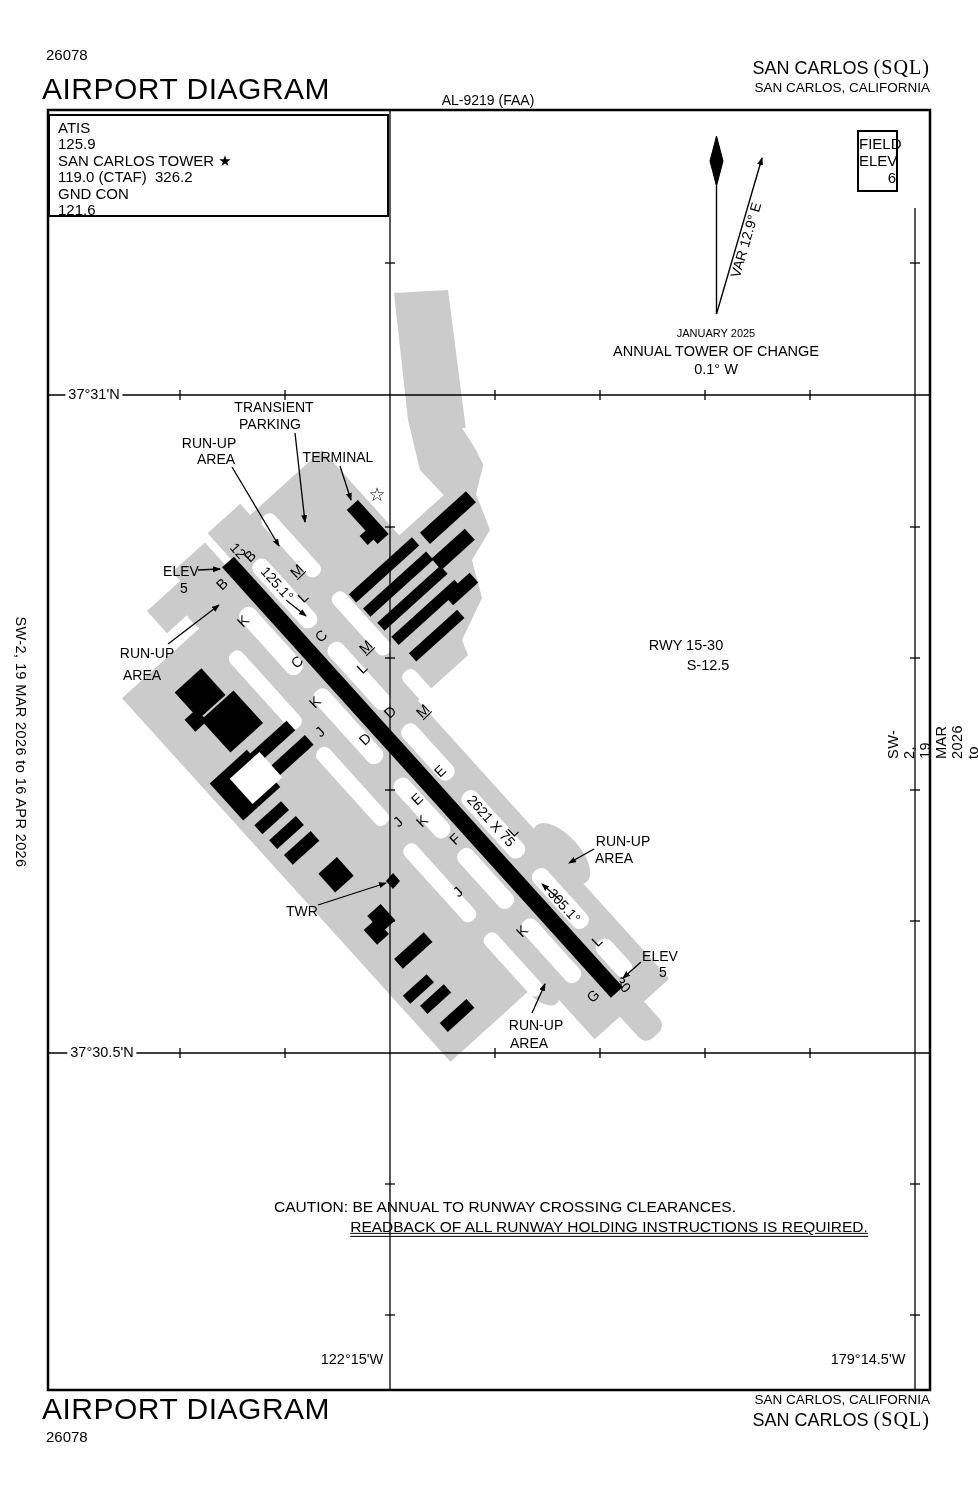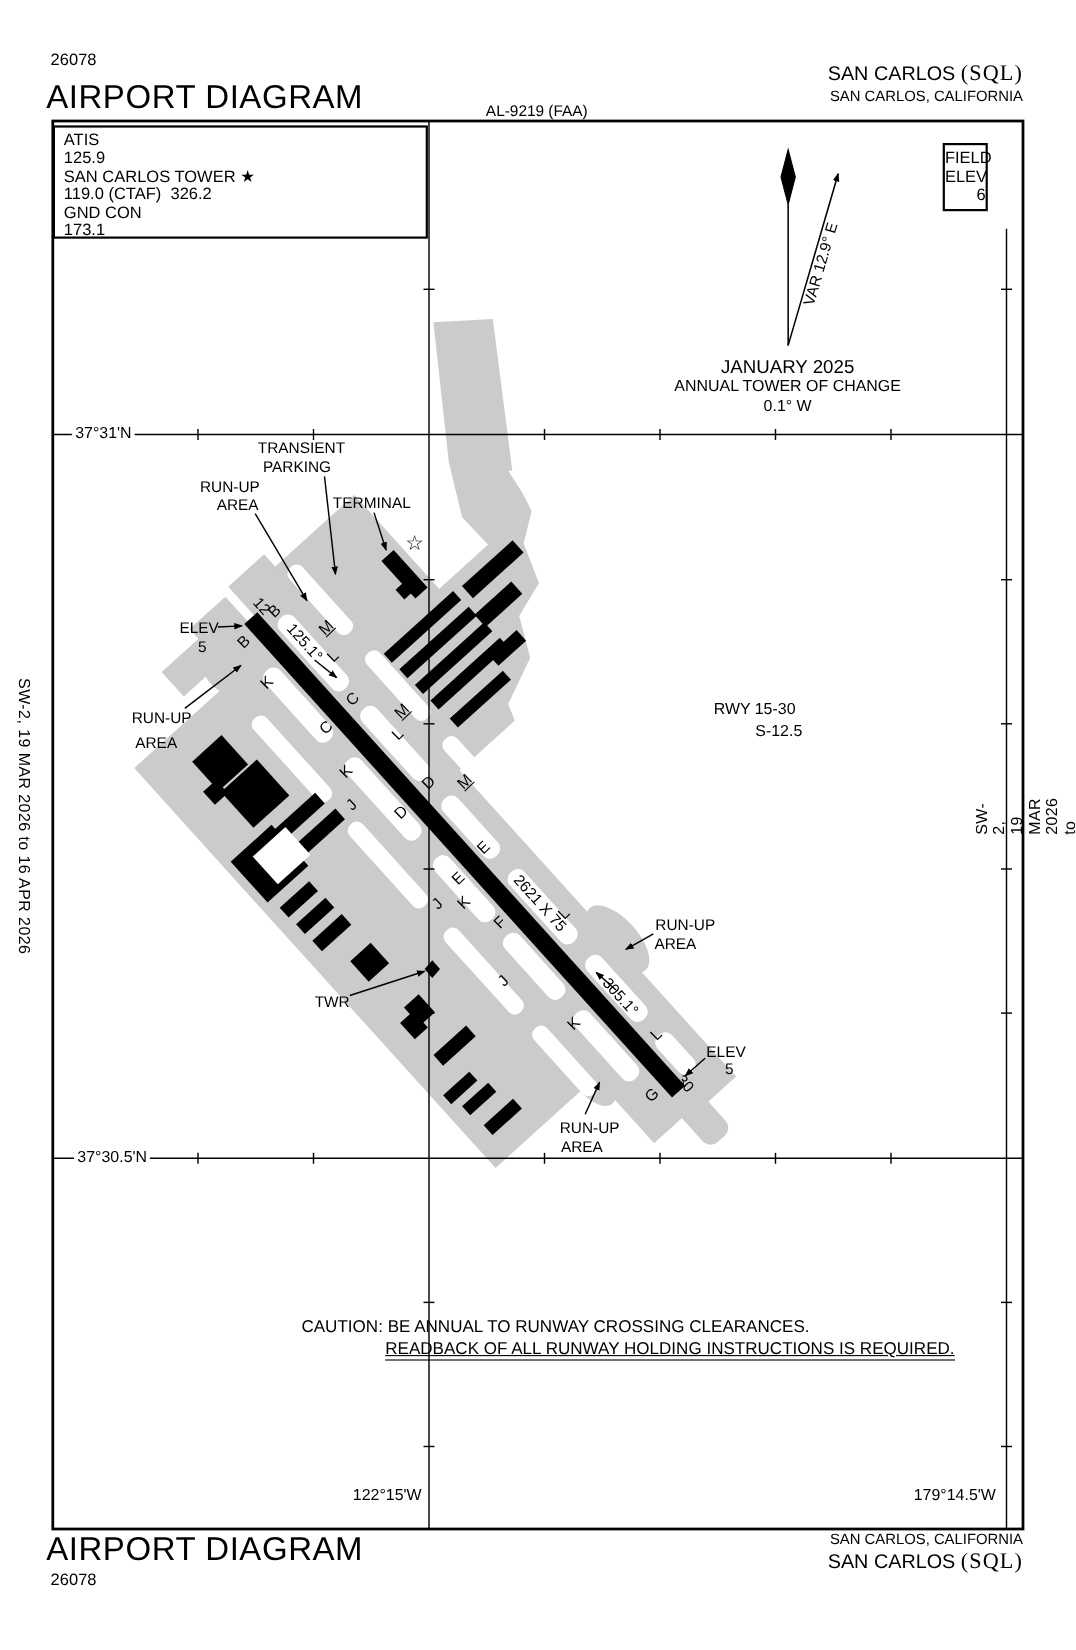--- a/index.html
+++ b/index.html
@@ -177,21 +177,21 @@
   <div class="abs" id="al-number">AL-9219 (FAA)</div>
   <div class="abs" id="apt-name"><span>SAN CARLOS&nbsp;</span><span class="icao">(SQL)</span></div>
   <div class="abs" id="apt-city">SAN CARLOS, CALIFORNIA</div>
 
   <div class="abs" id="comms-box">
     <div>ATIS</div>
     <div>125.9</div>
     <div><span>SAN CARLOS TOWER</span> <span>★</span></div>
     <div>119.0 (CTAF)&nbsp; 326.2</div>
     <div>GND CON</div>
-    <div>173.1</div>
+    <div>121.6</div>
   </div>
 
   <div class="abs" id="field-elev-box">
     <div>FIELD</div>
     <div>ELEV</div>
     <div>6</div>
   </div>
 
   <div class="abs edge-note" id="edge-note-left">SW-2,  19 MAR 2026  to  16 APR 2026</div>
   <div class="abs edge-note" id="edge-note-right">SW-2,  19 MAR 2026  to  16 APR 2026</div>
@@ -220,21 +220,21 @@
       <div class="dt" style="left: 529px; top: 1043px; font-size: 14px; transform: translate(-50%, -50%) rotate(0deg);">AREA</div>
       <div class="dt" style="left: 686px; top: 646px; font-size: 14.5px; transform: translate(-50%, -50%) rotate(0deg);">RWY 15-30</div>
       <div class="dt" style="left: 708px; top: 666px; font-size: 14.5px; transform: translate(-50%, -50%) rotate(0deg);">S-12.5</div>
       <div class="dt" style="left: 238px; top: 551px; font-size: 14px; transform: translate(-50%, -50%) rotate(48deg);">12</div>
       <div class="dt" style="left: 623px; top: 985px; font-size: 14px; transform: translate(-50%, -50%) rotate(48deg);">30</div>
       <div class="dt" style="left: 277px; top: 584px; font-size: 14px; transform: translate(-50%, -50%) rotate(48deg);">125.1°</div>
       <div class="dt" style="left: 564px; top: 906px; font-size: 14px; transform: translate(-50%, -50%) rotate(48deg);">305.1°</div>
       <div class="dt" style="left: 491px; top: 821px; font-size: 14px; transform: translate(-50%, -50%) rotate(48deg);">2621 X 75</div>
       <div class="dt" style="left: 377px; top: 495px; font-size: 19px; transform: translate(-50%, -50%) rotate(0deg);">☆</div>
       <div class="dt" style="left: 746px; top: 240px; font-size: 14px; transform: translate(-50%, -50%) rotate(-73.5deg);">VAR 12.9° E</div>
-      <div class="dt" style="left: 716px; top: 334px; font-size: 17px; transform: translate(-50%, -50%) rotate(0deg);">JANUARY 2025</div>
+      <div class="dt" style="left: 716px; top: 334px; font-size: 11px; transform: translate(-50%, -50%) rotate(0deg);">JANUARY 2025</div>
       <div class="dt" style="left: 716px; top: 352px; font-size: 14.5px; transform: translate(-50%, -50%) rotate(0deg);">ANNUAL TOWER OF CHANGE</div>
       <div class="dt" style="left: 716px; top: 370px; font-size: 14.5px; transform: translate(-50%, -50%) rotate(0deg);">0.1° W</div>
       <div class="dt bg" style="left: 94px; top: 395px; font-size: 14.5px; transform: translate(-50%, -50%) rotate(0deg);">37°31'N</div>
       <div class="dt bg" style="left: 102px; top: 1053px; font-size: 14.5px; transform: translate(-50%, -50%) rotate(0deg);">37°30.5'N</div>
       <div class="dt" style="left: 352px; top: 1360px; font-size: 14.5px; transform: translate(-50%, -50%) rotate(0deg);">122°15'W</div>
       <div class="dt" style="left: 868px; top: 1360px; font-size: 14.5px; transform: translate(-50%, -50%) rotate(0deg);">179°14.5'W</div>
       <div class="dt" style="left: 505px; top: 1207px; font-size: 15.5px; transform: translate(-50%, -50%) rotate(0deg);">CAUTION: BE ANNUAL TO RUNWAY CROSSING CLEARANCES.</div>
       <div class="dt u cl2" style="left: 609px; top: 1228px; font-size: 15.5px; transform: translate(-50%, -50%) rotate(0deg); text-decoration: underline;">READBACK OF ALL RUNWAY HOLDING INSTRUCTIONS IS REQUIRED.</div>
       <div class="twy" style="left: 250px; top: 556px; transform: translate(-50%, -50%) rotate(-44deg);">B</div>
       <div class="twy" style="left: 222px; top: 584px; transform: translate(-50%, -50%) rotate(-44deg);">B</div>

